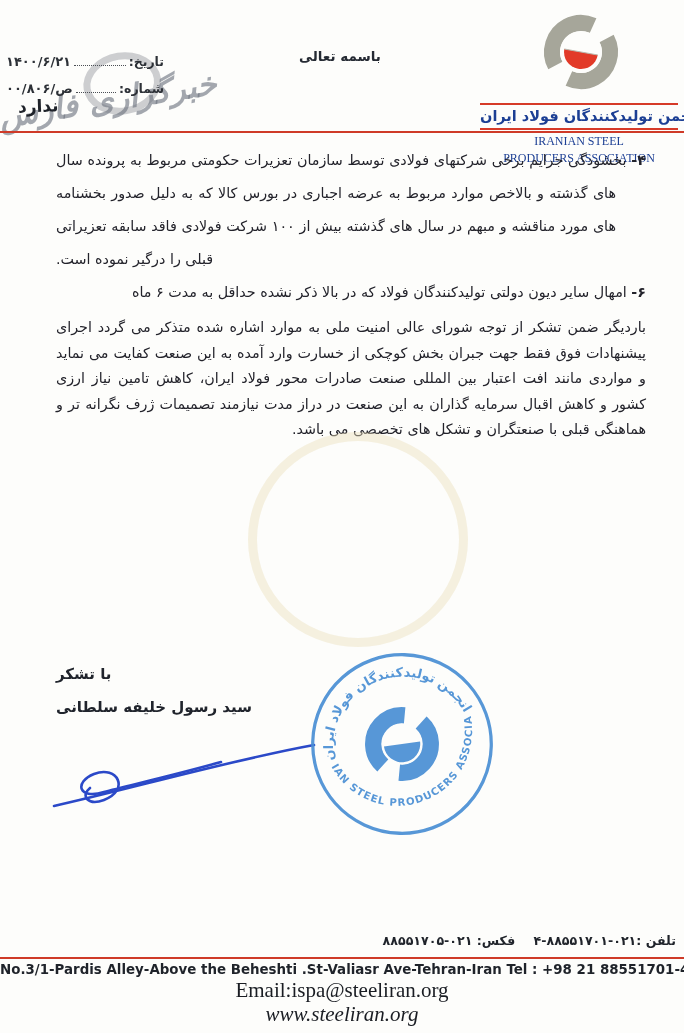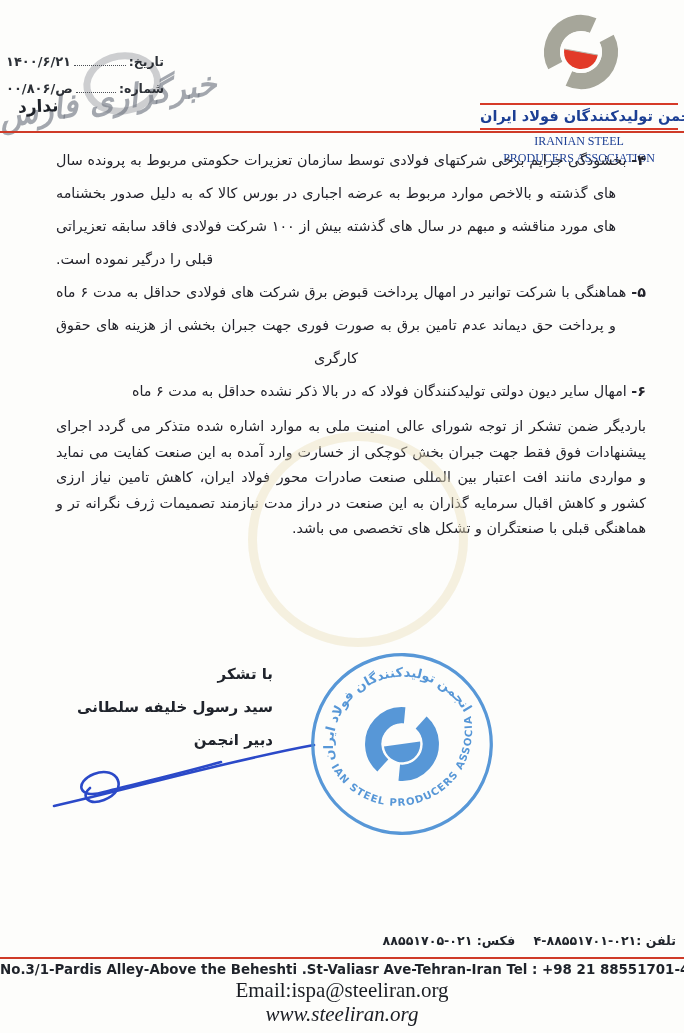--- a/index.html
+++ b/index.html
@@ -84,22 +84,22 @@
     line-height:25.5px; margin-top:6px; text-align:justify; text-align-last:right;
   }
 
   .ghost-ring {
     position:absolute; left:248px; top:432px; width:220px; height:215px;
     border:9px solid rgba(236,224,188,.45); border-radius:50%;
   }
 
   
   .sig-block {
-    position:absolute; left:48px; top:658px; width:225px;
-    text-align:right; direction:rtl;
+    position:absolute; left:56px; top:658px; width:225px;
+    text-align:left; direction:rtl;
     font-weight:bold; font-size:15px; color:#20242c;
   }
   .sig-block div { line-height:33px; }
   .sig-scribble { position:absolute; left:46px; top:732px; }
 
   
   .stamp { position:absolute; left:306px; top:648px; transform:rotate(-20deg); opacity:.92; }
   .stamp text { fill:#4a8fd4; font-family:"DejaVu Sans",sans-serif; }
   .stamp .st-fa { font-size:13.5px; font-weight:bold; }
   .stamp .st-en { font-size:10.6px; font-weight:bold; letter-spacing:1.1px; }
@@ -141,20 +141,21 @@
       <span class="f-value">۱۴۰۰/۶/۲۱</span>
     </div>
     <div class="field-row">
       <span class="f-label">شماره:</span>
       <span class="leader"></span>
       <span class="f-value" dir="ltr">۰۰/ص/۸۰۶</span>
     </div>
   </div>
   <div class="attach-value">ندارد</div>
 
+  <div class="bismillah">باسمه تعالی</div>
 
   <div class="logo-block">
     <svg class="logo-mark" width="128" height="96" viewBox="0 0 128 96">
       <g transform="rotate(-28 66 46)">
         <circle cx="66" cy="46" r="29" fill="none" stroke="#a6a69a" stroke-width="16" stroke-dasharray="72 19"></circle>
       </g>
       <circle cx="66" cy="46" r="21" fill="#fdfdfb"></circle>
       <path d="M 49,46 A 17,17 0 0 1 83,46 Z" fill="#e23a28" transform="rotate(190 66 46)"></path>
       <line x1="49" y1="46" x2="83" y2="46" stroke="#b9b9ae" stroke-width="1" transform="rotate(10 66 46)"></line>
     </svg>
@@ -164,31 +165,29 @@
     <div class="org-en">
       <span>IRANIAN STEEL</span><br>
       <span>PRODUCERS ASSOCIATION</span>
     </div>
   </div>
 
   <div class="page-rule rule-top"></div>
 
   <div class="body-text">
     <p class="item last-left"><span class="marker">۴-</span> <span>بخشودگی جرایم برخی شرکتهای فولادی توسط سازمان تعزیرات حکومتی مربوط به پرونده سال های گذشته و بالاخص موارد مربوط به عرضه اجباری در بورس کالا که به دلیل صدور بخشنامه های مورد مناقشه و مبهم در سال های گذشته بیش از ۱۰۰ شرکت فولادی فاقد سابقه تعزیراتی قبلی را درگیر نموده است.</span></p>
-    <p class="item last-center"><span class="marker">۵-</span> <span>هماهنگی با شرکت توانیر در امهال پرداخت قبوض برق شرکت های فولادی حداقل به مدت ۶ ماه و پرداخت حق دیماند عدم تامین برق به صورت فوری جهت جبران بخشی از هزینه های حقوق کارگری</span></p>
     <p class="item last-right"><span class="marker">۶-</span> <span>امهال سایر دیون دولتی تولیدکنندگان فولاد که در بالا ذکر نشده حداقل به مدت ۶ ماه</span></p>
     <p class="closing">باردیگر ضمن تشکر از توجه شورای عالی امنیت ملی به موارد اشاره شده متذکر می گردد اجرای پیشنهادات فوق فقط جهت جبران بخش کوچکی از خسارت وارد آمده به این صنعت کفایت می نماید و مواردی مانند افت اعتبار بین المللی صنعت صادرات محور فولاد ایران، کاهش تامین نیاز ارزی کشور و کاهش اقبال سرمایه گذاران به این صنعت در دراز مدت نیازمند تصمیمات ژرف نگرانه تر و هماهنگی قبلی با صنعتگران و تشکل های تخصصی می باشد.</p>
   </div>
 
   <div class="ghost-ring"></div>
 
   <div class="sig-block">
     <div>با تشکر</div>
     <div>سید رسول خلیفه سلطانی</div>
-    <div>دبیر انجمن</div>
   </div>
   <svg class="sig-scribble" width="280" height="85" viewBox="0 0 280 85">
     <g fill="none" stroke="#2b49c8" stroke-width="2.6" stroke-linecap="round">
       <path d="M 8,74 C 80,58 185,28 268,13"></path>
       <path d="M 175,30 C 125,44 80,54 58,60 C 32,68 28,50 48,42 C 72,33 84,58 58,68 C 42,74 34,64 44,56"></path>
     </g>
   </svg>
 
   <svg class="stamp" width="192" height="192" viewBox="0 0 200 200">
     <defs>

